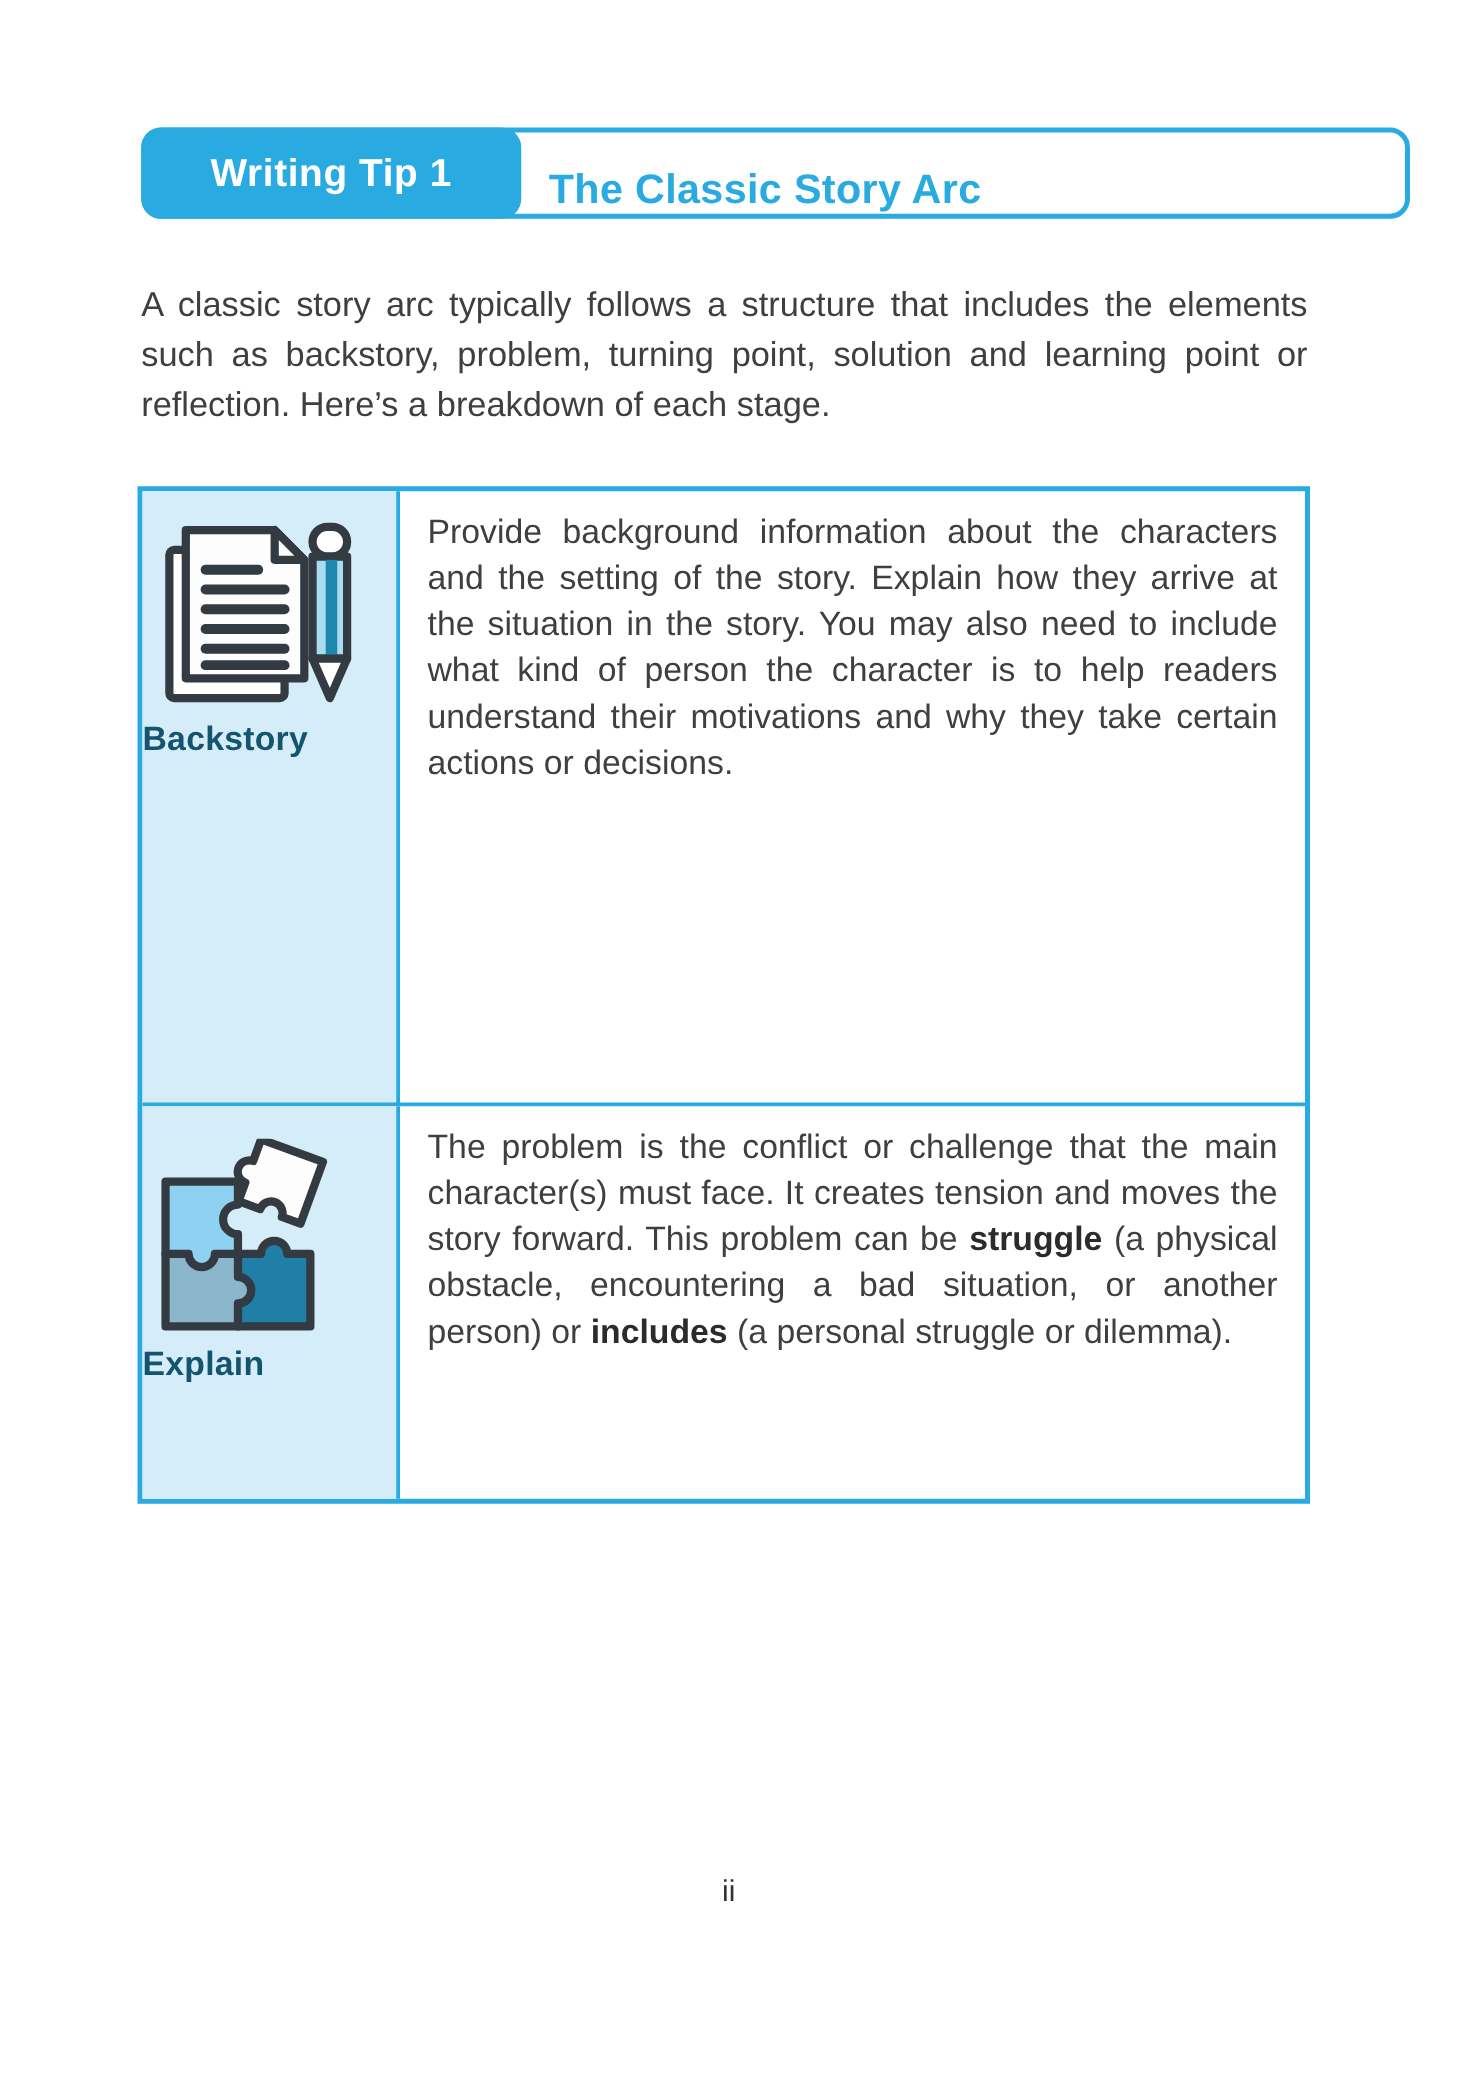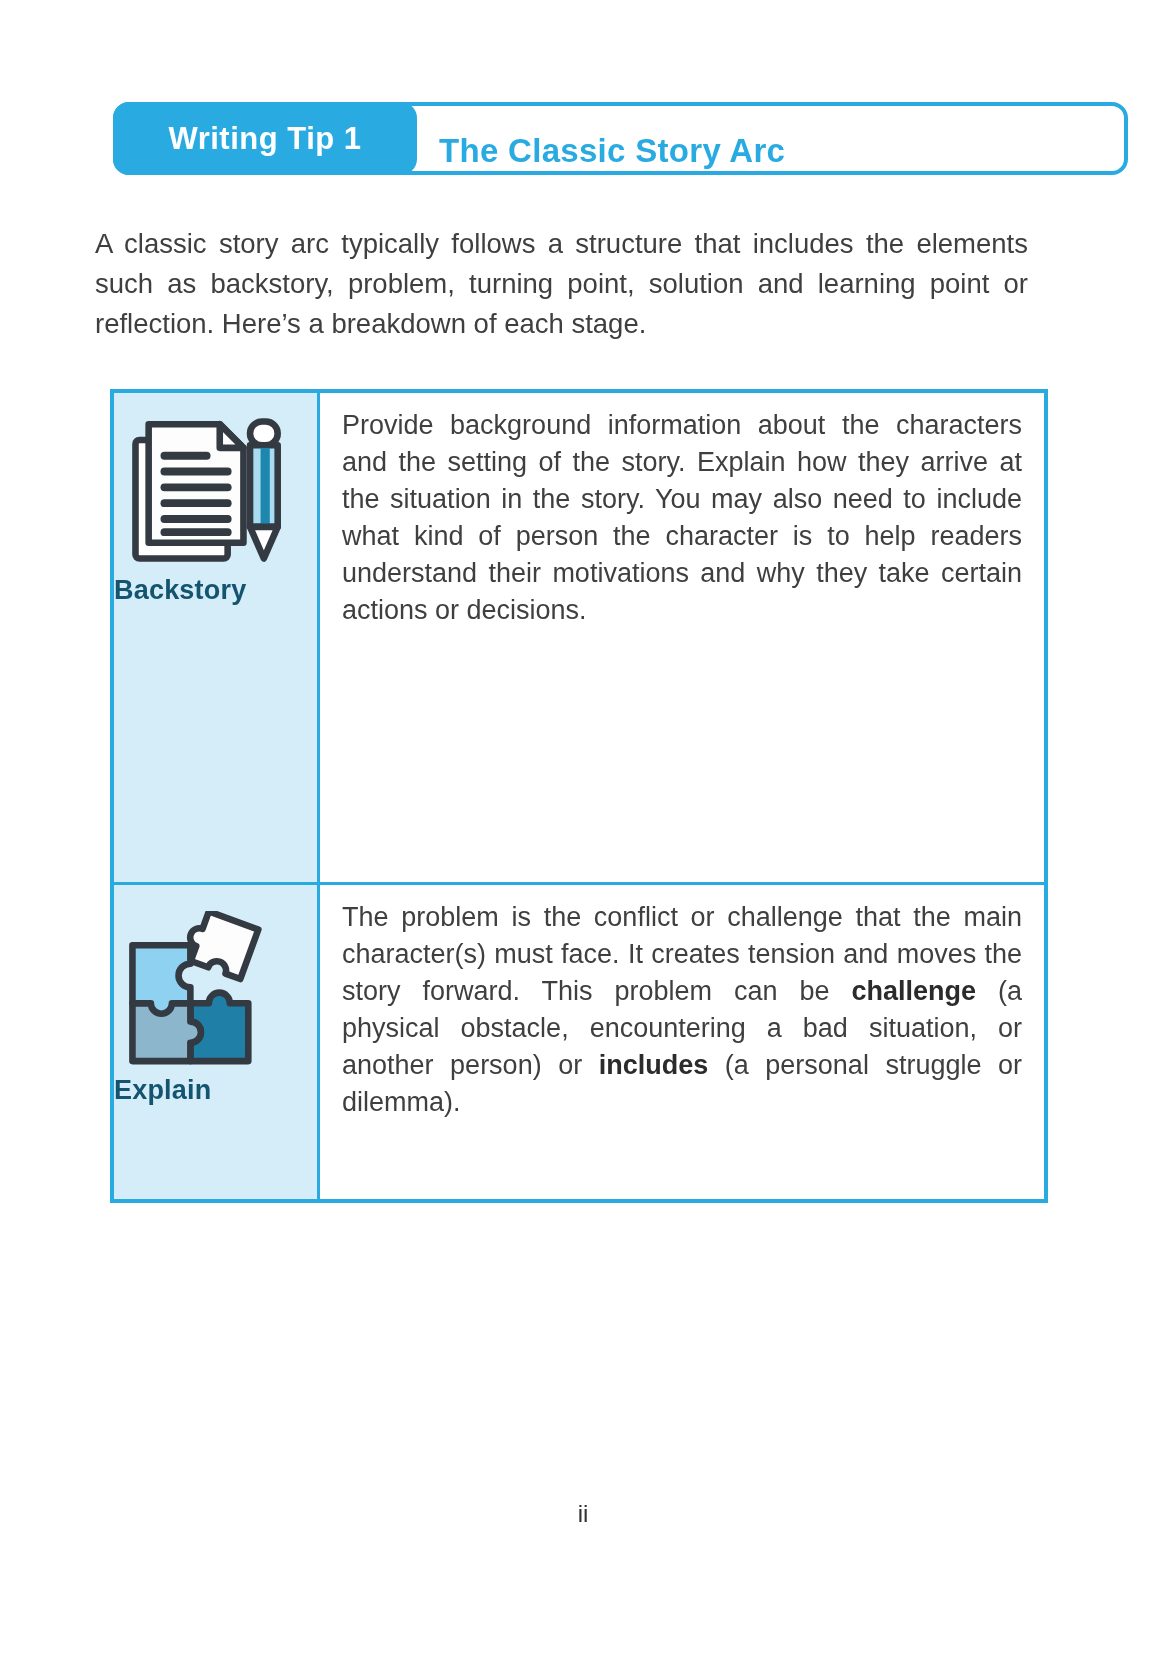--- a/index.html
+++ b/index.html
@@ -18,21 +18,21 @@
     background:var(--accent);border-radius:16px;
     display:flex;align-items:center;justify-content:center;
     color:#ffffff;font-size:31px;font-weight:bold;letter-spacing:.5px;
   }
   .header-title{
     position:absolute;left:322px;top:12px;height:65px;display:flex;align-items:center;
     color:var(--accent);font-size:33px;font-weight:bold;letter-spacing:.3px;
   }
   
   .intro{
-    position:absolute;left:95px;top:196px;width:933px;
+    position:absolute;left:113px;top:196px;width:933px;
     font-size:27.5px;line-height:40px;text-align:justify;
   }
   
   .tip-table{
     position:absolute;left:110px;top:389px;width:938px;height:814px;
     border:4px solid var(--accent);box-sizing:border-box;
     display:grid;grid-template-columns:206px 1fr;grid-template-rows:492px 1fr;
   }
   .cell{box-sizing:border-box;overflow:hidden;}
   .cell.icon-cell{
@@ -106,18 +106,18 @@
         </g>
         <path d="M58 114 L58 100 A8 8 0 1 0 58 84 L58 70 L72 70 A8 8 0 1 1 88 70 L102 70 L102 114 Z" fill="#1f7fa6" class="ot"></path>
         <path d="M14 70 L58 70 L58 84 A8 8 0 1 1 58 100 L58 114 L14 114 Z" fill="#8cb6cb" class="ot"></path>
         <path d="M14 26 L58 26 L58 40 A8 8 0 1 0 58 58 L58 70 L44 70 A8 8 0 1 1 28 70 L14 70 Z" fill="#8ed1f0" class="ot"></path>
       </svg>
     </div>
     <div class="cell-label">Explain</div>
   </div>
 
   <div class="cell text-cell">
-    <p><span>The problem is the conflict or challenge that the main character(s) must face. It creates tension and moves the story forward. This problem can be </span><b>challenge</b><span> (a physical obstacle, encountering a bad situation, or another person) or </span><b>includes</b><span> (a personal struggle or dilemma).</span></p>
+    <p><span>The problem is the conflict or challenge that the main character(s) must face. It creates tension and moves the story forward. This problem can be </span><b>struggle</b><span> (a physical obstacle, encountering a bad situation, or another person) or </span><b>includes</b><span> (a personal struggle or dilemma).</span></p>
   </div>
 
 </div>
 
 <div class="page-number">ii</div>
 
 </body></html>

